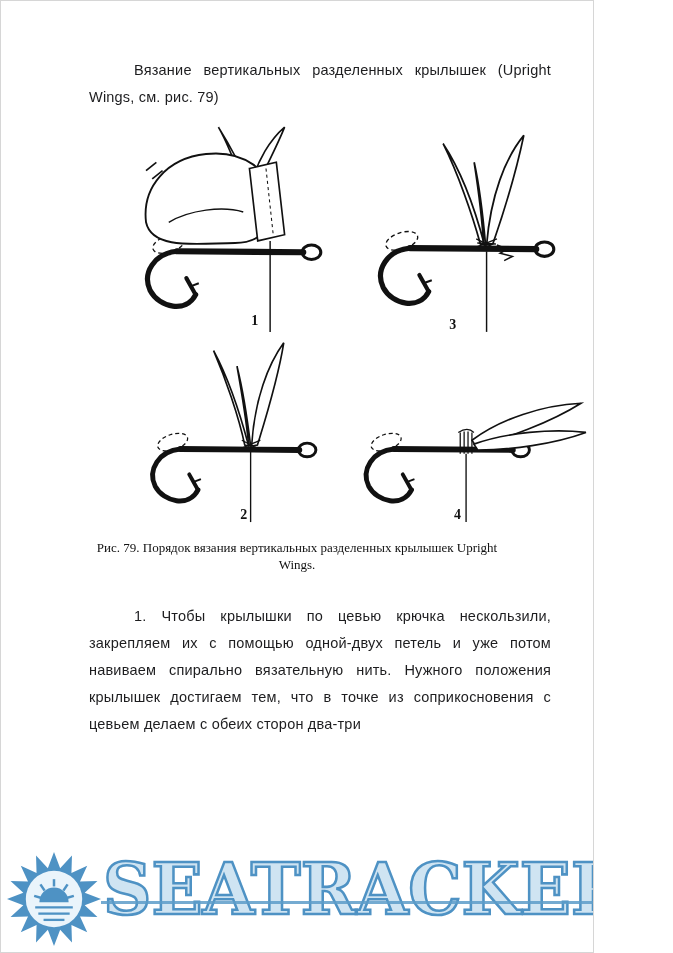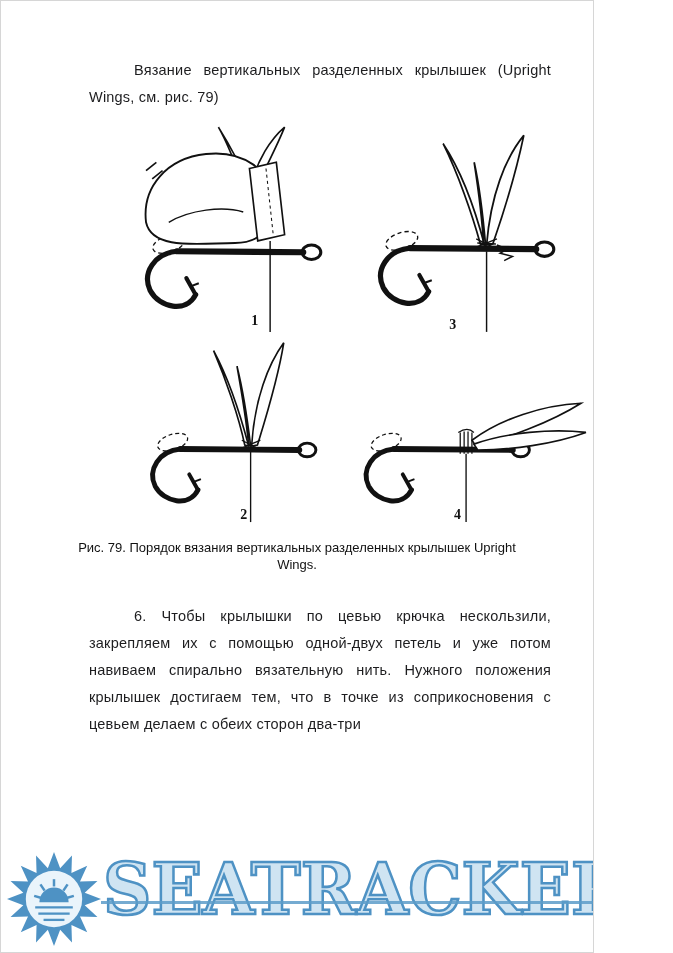--- a/index.html
+++ b/index.html
@@ -38,21 +38,21 @@
     color:#111;
   }
   .fig1 .fig-num{left:57%;bottom:6px;}
   .fig3 .fig-num{left:42%;}
   .fig2 .fig-num{left:52%;}
   .fig4 .fig-num{left:44%;}
   .caption{
     margin:14px auto 0 auto;
     width:440px;
     text-align:center;
-    font-family:Liberation Sans, sans-serif;
+    font-family:Liberation Serif, serif;
     font-size:13px;
     line-height:17px;
     color:#111;
   }
   .body-text{margin:30px 42px 0 88px;}
   .body-text p{
     margin:0;
     font-size:14.5px;
     line-height:27px;
     text-align:justify;
@@ -222,21 +222,21 @@
       <span class="fig-num">4</span>
     </div>
   </div>
 
   <div class="caption">
     <div>Рис. 79. Порядок вязания вертикальных разделенных крылышек Upright</div>
     <div>Wings.</div>
   </div>
 
   <div class="body-text">
-    <p>6. Чтобы крылышки по цевью крючка нескользили, закрепляем их с помощью одной-двух петель и уже потом навиваем спирально вязательную нить. Нужного положения крылышек достигаем тем, что в точке из соприкосновения с цевьем делаем с обеих сторон два-три</p>
+    <p>1. Чтобы крылышки по цевью крючка нескользили, закрепляем их с помощью одной-двух петель и уже потом навиваем спирально вязательную нить. Нужного положения крылышек достигаем тем, что в точке из соприкосновения с цевьем делаем с обеих сторон два-три</p>
   </div>
 
   <div class="watermark">
     <div class="wm-line"></div>
     <span class="wm-text">SEATRACKER.RU</span>
     <svg class="wm-logo" viewBox="0 0 90 90">
       <polygon fill="#4e92c4" points="90,45 74.4,50.9 86.6,62.2 69.9,61.7 76.8,76.8 61.7,69.9 62.2,86.6 50.9,74.4 45,90 39.1,74.4 27.8,86.6 28.3,69.9 13.2,76.8 20.1,61.7 3.4,62.2 15.6,50.9 0,45 15.6,39.1 3.4,27.8 20.1,28.3 13.2,13.2 28.3,20.1 27.8,3.4 39.1,15.6 45,0 50.9,15.6 62.2,3.4 61.7,20.1 76.8,13.2 69.9,28.3 86.6,27.8 74.4,39.1"></polygon>
       <circle cx="45" cy="45" r="27" fill="#eaf4fb"></circle>
       <path d="M31,48 A14,14 0 0 1 59,48 Z" fill="#4e92c4"></path>
       <g stroke="#4e92c4" stroke-width="2.4">

